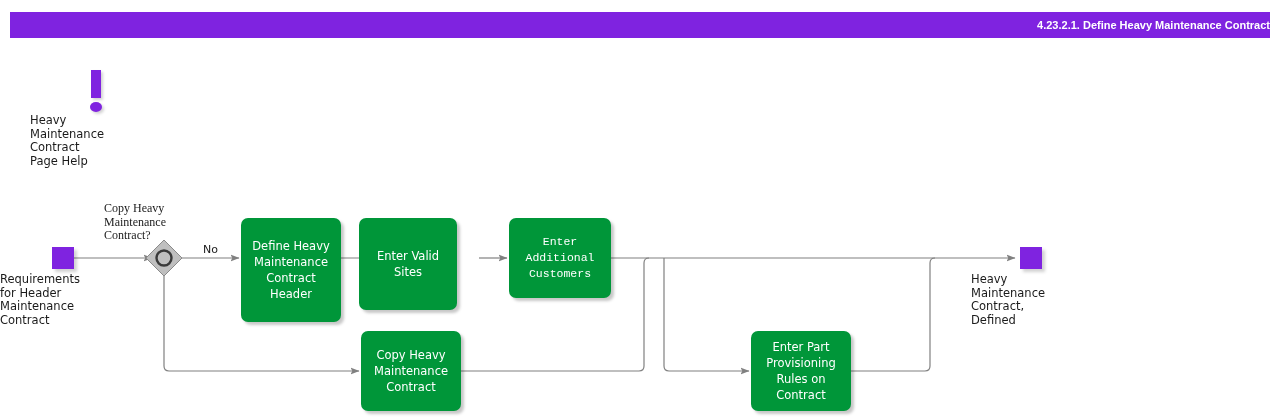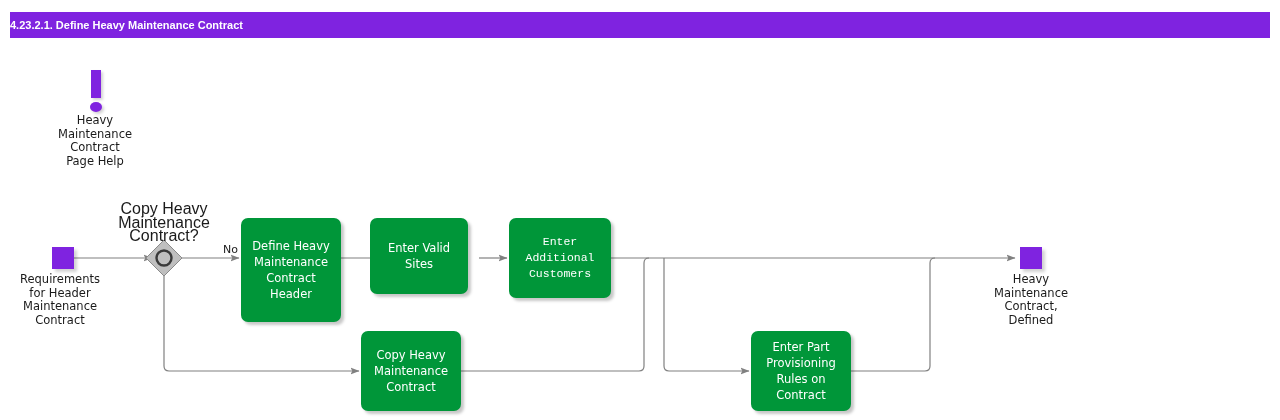--- a/index.html
+++ b/index.html
@@ -22,21 +22,21 @@
   }
   .title-bar {
     position: absolute;
     left: 10px;
     top: 12px;
     width: 1260px;
     height: 26px;
     background: #7F23E0;
     display: flex;
     align-items: center;
-    justify-content: flex-start;
+    justify-content: flex-end;
   }
   .title-bar .title-text {
     color: #ffffff;
     font-size: 11px;
     font-weight: bold;
     font-family: "Liberation Sans", sans-serif;
     letter-spacing: 0px;
     white-space: nowrap;
   }
   
@@ -65,34 +65,33 @@
   }
   .term {
     position: absolute;
     width: 22px;
     height: 22px;
     background: #7F23E0;
     box-shadow: 3px 3px 3px rgba(0,0,0,0.18);
   }
   .node-label {
     position: absolute;
-    text-align: center;
+    text-align: left;
     color: #1a1a1a;
     font-size: 11.5px;
     line-height: 13.5px;
     font-family: "DejaVu Sans", sans-serif;
     white-space: pre-line;
   }
   .gw-label {
     position: absolute;
-    text-align: center;
     color: #1a1a1a;
-    font-size: 16px;
+    font-size: 12px;
     line-height: 13.5px;
-    font-family: Liberation Sans, sans-serif;
+    font-family: Liberation Serif, serif;
     white-space: pre-line;
   }
   .edge-label {
     position: absolute;
     color: #1a1a1a;
     font-size: 11px;
     font-family: "DejaVu Sans", sans-serif;
   }
   
   .help-icon {
@@ -174,29 +173,29 @@
   <div class="term" style="left:52px; top:247px;"></div>
   <div class="node-label" style="left:0px; top:273px; width:120px;">Requirements
 for Header
 Maintenance
 Contract</div>
 
   <div class="gw-label" style="left:104px; top:202px; width:120px;">Copy Heavy
 Maintenance
 Contract?</div>
 
-  <div class="edge-label" style="left:203px; top:243px;margin-left:20px;">No</div>
+  <div class="edge-label" style="left:203px; top:243px;">No</div>
 
   <div class="task" style="left:241px; top:218px; width:100px; height:104px;">
     <span>Define Heavy
 Maintenance
 Contract Header</span>
   </div>
 
-  <div class="task" style="left:370px; top:218px; width:98px; height:76px;align-items:center;">
+  <div class="task" style="left:359px; top:218px; width:98px; height:92px;align-items:center;">
     <span>Enter Valid Sites</span>
   </div>
 
   <div class="task" style="left:509px; top:218px; width:102px; height:80px;font-family:Liberation Mono, monospace;">
     <span>Enter Additional
 Customers</span>
   </div>
 
   <div class="task" style="left:361px; top:331px; width:100px; height:80px;">
     <span>Copy Heavy

